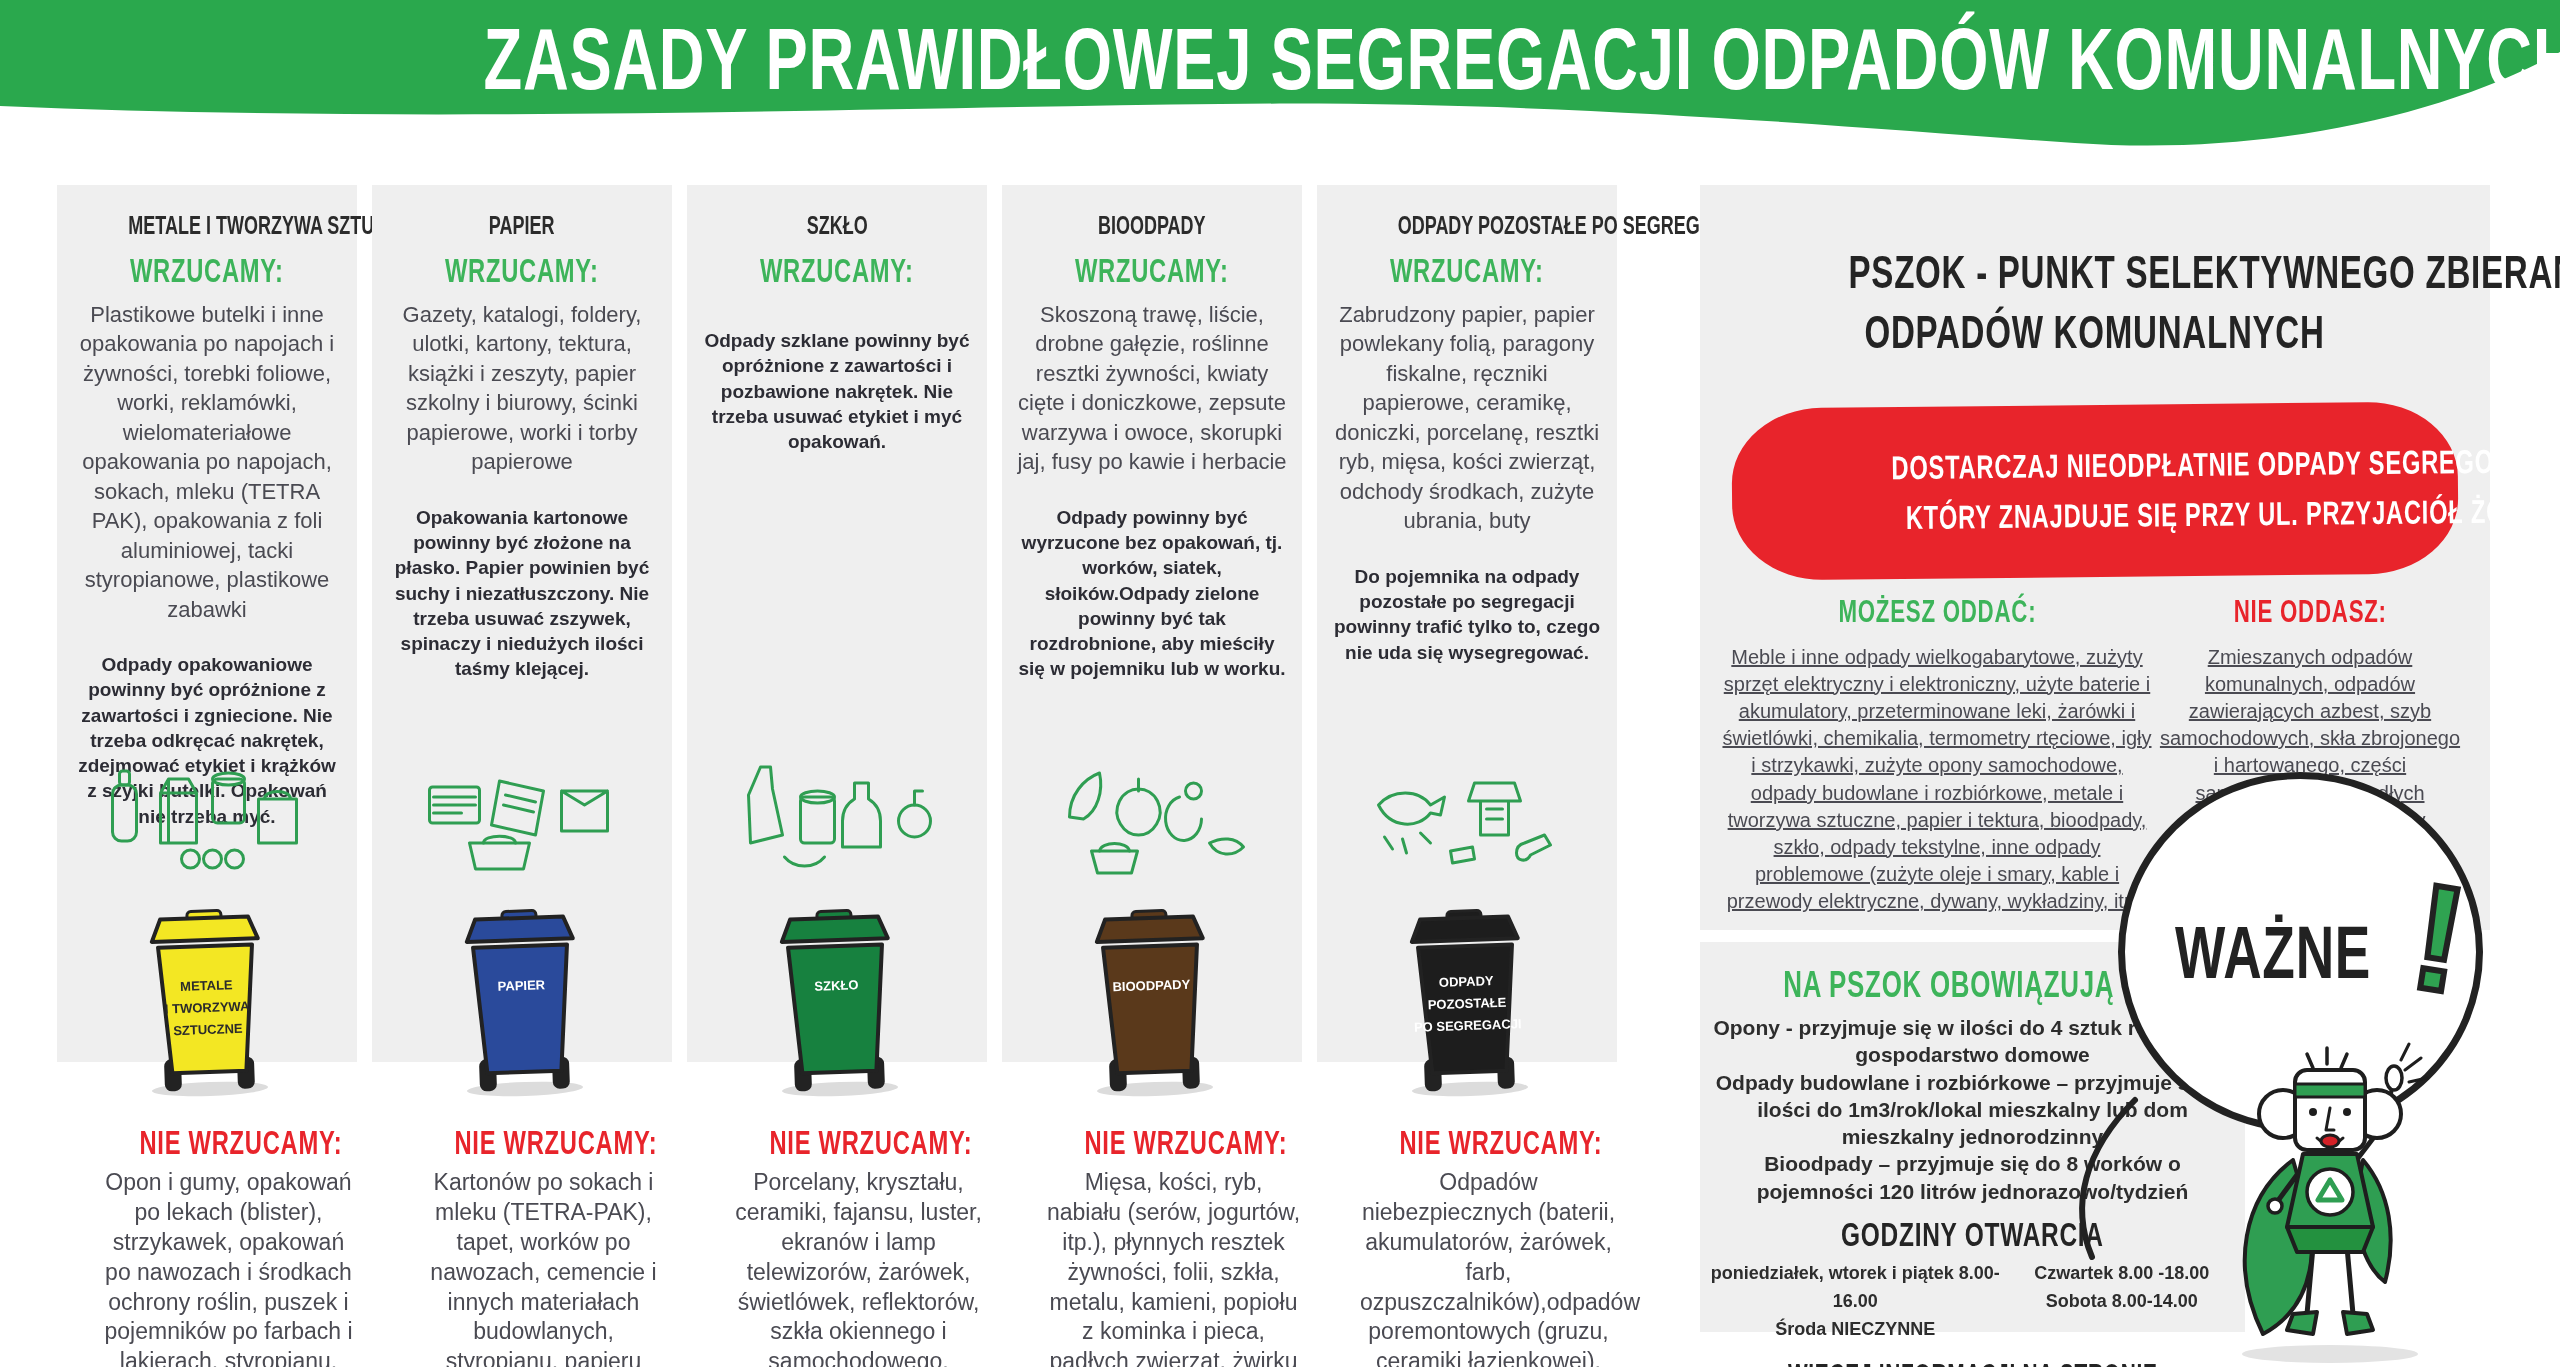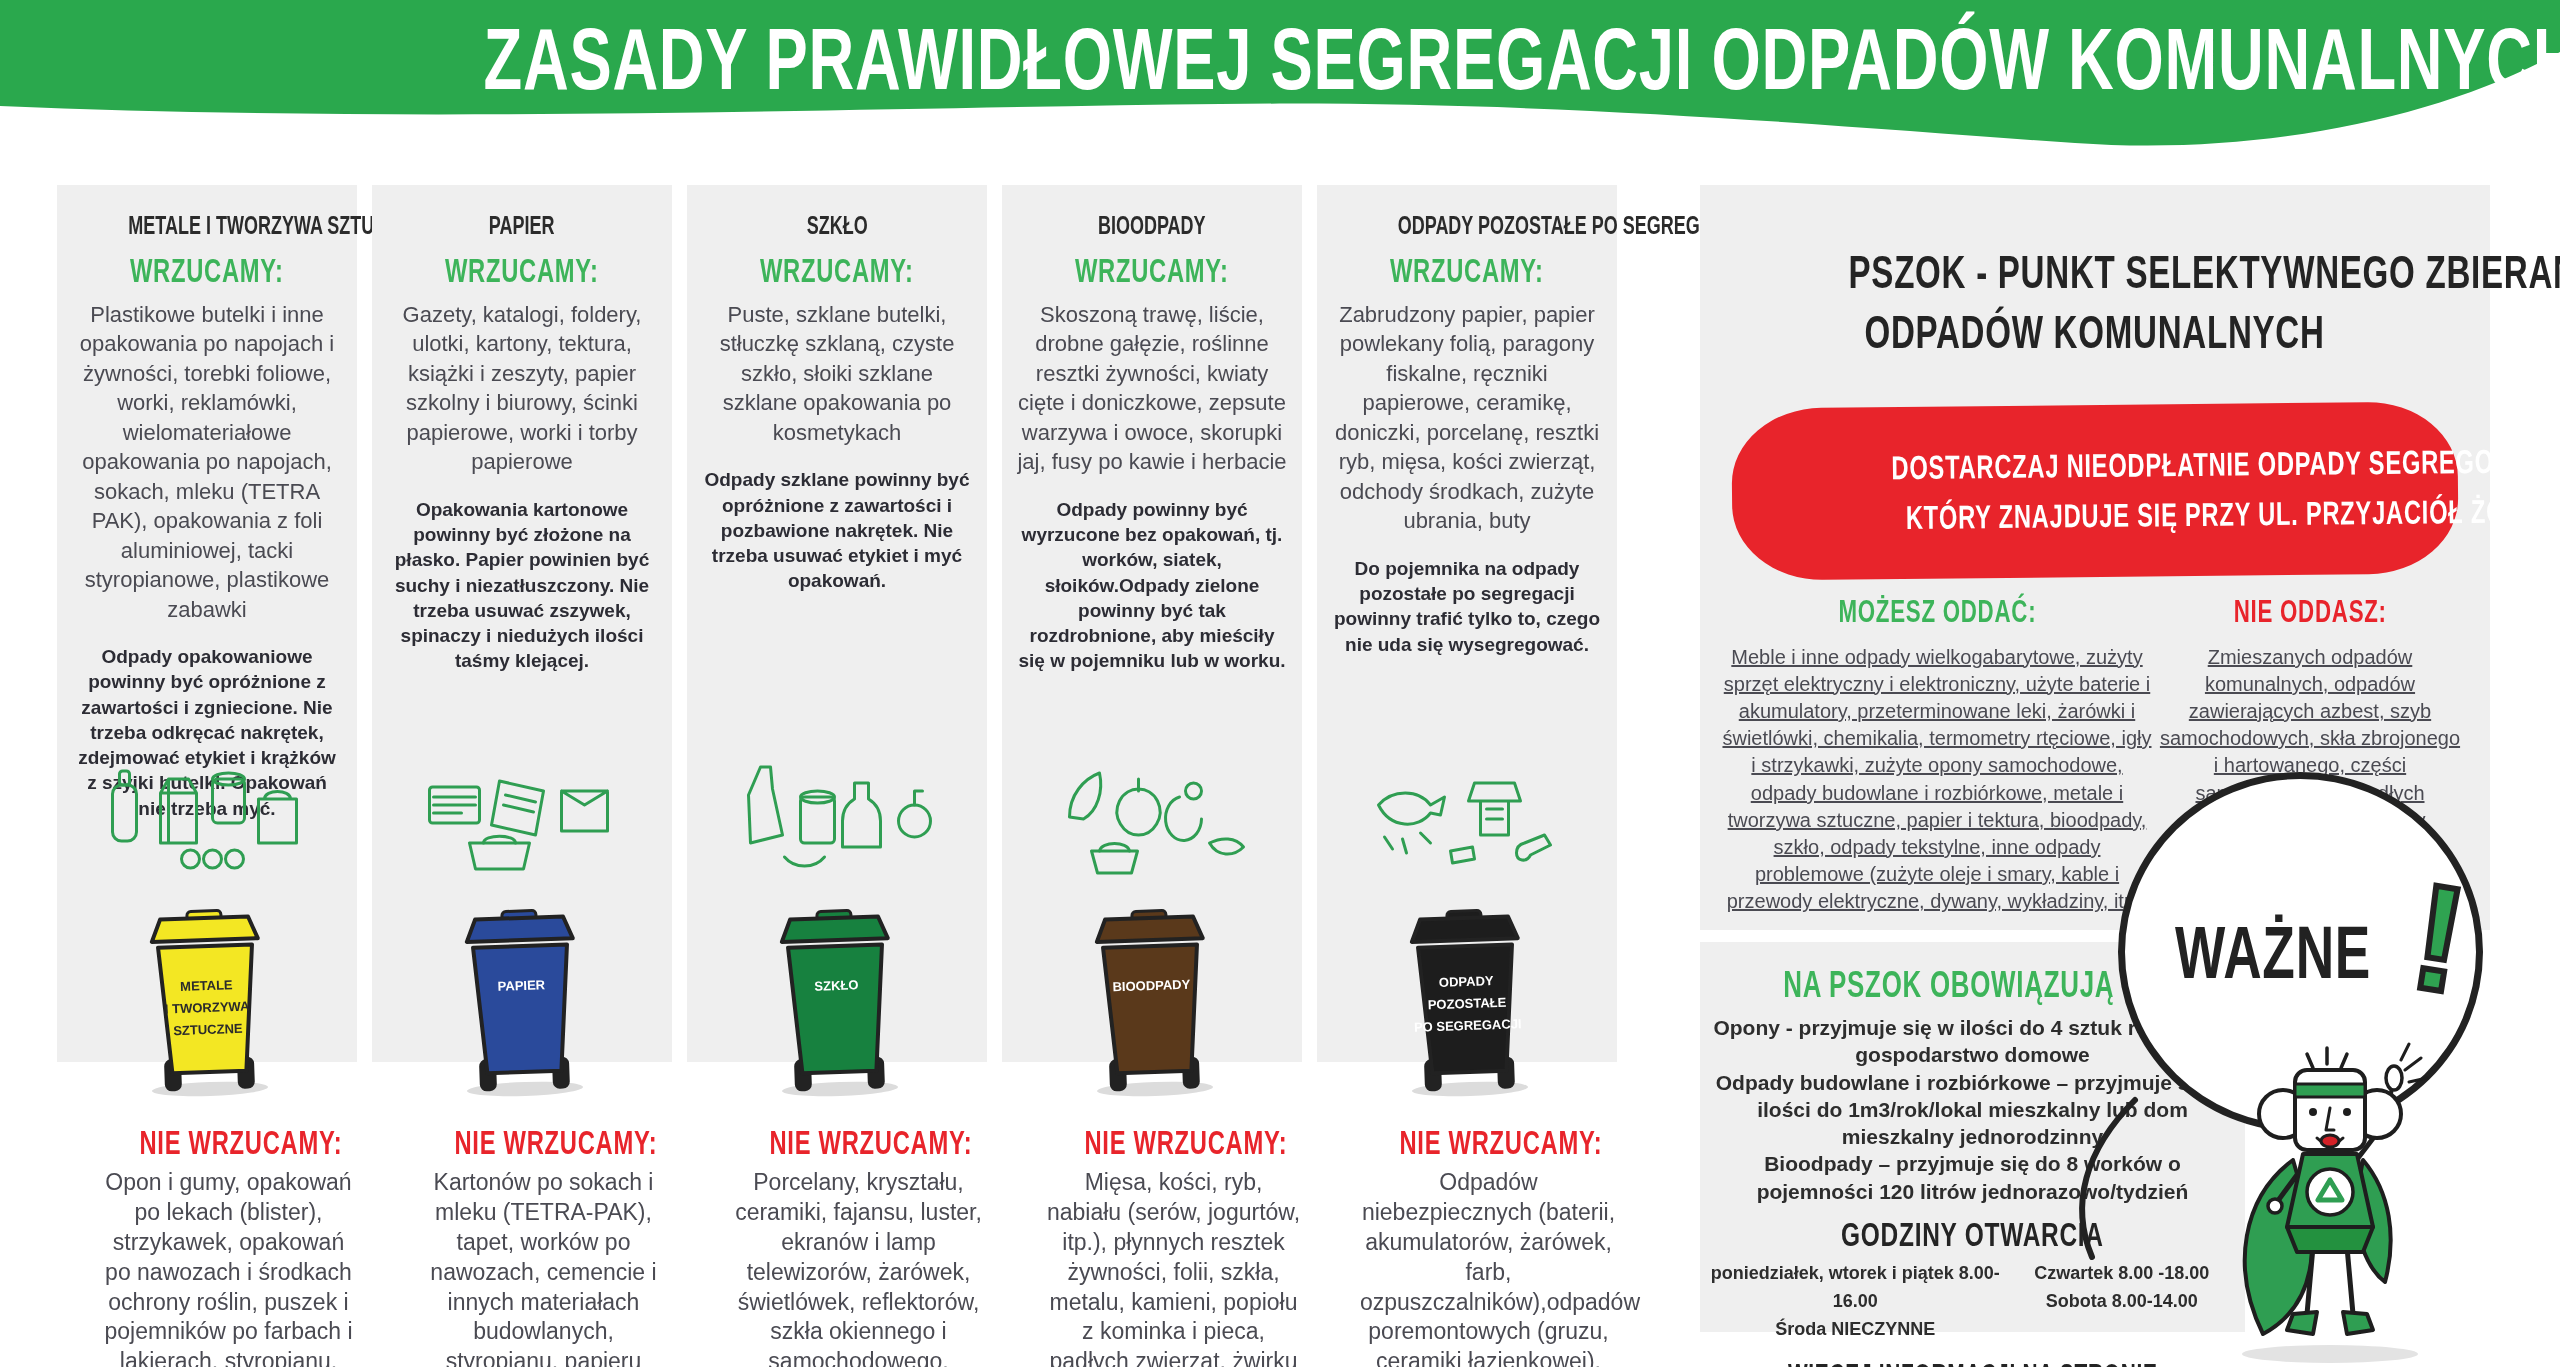--- a/index.html
+++ b/index.html
@@ -17,21 +17,21 @@
   .banner-svg { position:absolute; top:0; left:0; z-index:1; }
   .banner-title-wrap { position:absolute; top:8px; left:0; width:2560px; text-align:center; z-index:2; }
   .banner-title { font-size:88px; color:#ffffff; }
   
   .cols { position:absolute; left:57px; top:185px; display:flex; gap:15px; z-index:2; }
   .col { width:300px; }
   .card { position:relative; height:877px; background:var(--panel,#efefef); padding:26px 14px 0; text-align:center; }
   .col-title { font-size:25px; color:#2b2b2b; letter-spacing:0; }
   .wrz-label { color:var(--green,#3db45a); font-size:33px; margin:12px 0 10px; }
   .items { font-size:22px; line-height:1.34; color:var(--text,#4a4a52); }
-  .note { margin-top:20px; font-size:19px; line-height:1.33; font-weight:700; color:var(--dark,#2c2c34); }
+  .note { margin-top:28px; font-size:19px; line-height:1.33; font-weight:700; color:var(--dark,#2c2c34); }
   .doodles { position:absolute; left:50%; transform:translateX(-50%); bottom:180px; }
   .bin { position:absolute; left:50%; transform:translateX(-50%) rotate(-2deg); bottom:-36px; }
   .binlabel { font-weight:700; font-size:13px; font-family:"Liberation Sans",sans-serif; }
   .nie-sec { margin-top:62px; text-align:center;margin-left:43px; }
   .nie-label { color:var(--red,#e8242b); font-size:33px; margin-bottom:6px; }
   .nie-text { font-size:23px; line-height:1.3; color:var(--text,#4a4a52); }
   
   .pszok { position:absolute; left:1700px; top:185px; width:790px; height:745px; background:var(--panel,#efefef); text-align:center; padding-top:58px; z-index:2; }
   .pszok-title { font-size:46px; color:#242424; line-height:1.3; }
   .redblob { width:726px; height:172px; margin:42px auto 0; background:var(--red,#e8242b); border-radius:90px / 75px; transform:rotate(-0.6deg);
@@ -139,21 +139,20 @@
     <div class="nie-sec">
       <div><span class="hand nie-label">Nie Wrzucamy:</span></div>
       <div class="nie-text">Kartonów po sokach i mleku (TETRA-PAK), tapet, worków po nawozach, cemencie i innych materiałach budowlanych, styropianu, papieru woskowego, termicznego, faksowego, papieru z folią, papieru zatłuszczonego i mocno zabrudzonego, pieluch, artykułów higienicznych i kosmetycznych</div>
     </div>
   </div>
 
   <div class="col">
     <div class="card">
       <div><span class="hand col-title">SZKŁO</span></div>
       <div><span class="hand wrz-label">Wrzucamy:</span></div>
-      <div class="items">Puste, szklane butelki, stłuczkę szklaną, czyste szkło, słoiki szklane szklane opakowania po kosmetykach</div>
       <div class="note">Odpady szklane powinny być opróżnione z zawartości i pozbawione nakrętek. Nie trzeba usuwać etykiet i myć opakowań.</div>
       <svg class="doodles" width="225" height="135" viewBox="0 0 225 135" fill="none" stroke="#2f9e52" stroke-width="3" stroke-linejoin="round" stroke-linecap="round">
         <path d="M36,20 l10,0 2,22 10,46 -32,8 -2,-48 z"></path>
         <rect x="76" y="50" width="34" height="46" rx="4"></rect>
           <ellipse cx="93" cy="50" rx="17" ry="6"></ellipse>
         <path d="M130,36 h14 v16 c10,6 12,14 12,22 v26 h-38 v-26 c0,-8 2,-16 12,-22 z"></path>
         <circle cx="190" cy="74" r="16"></circle>
           <path d="M190,58 v-14 h8"></path>
         <path d="M60,110 c10,12 30,12 40,0"></path>
       </svg>

